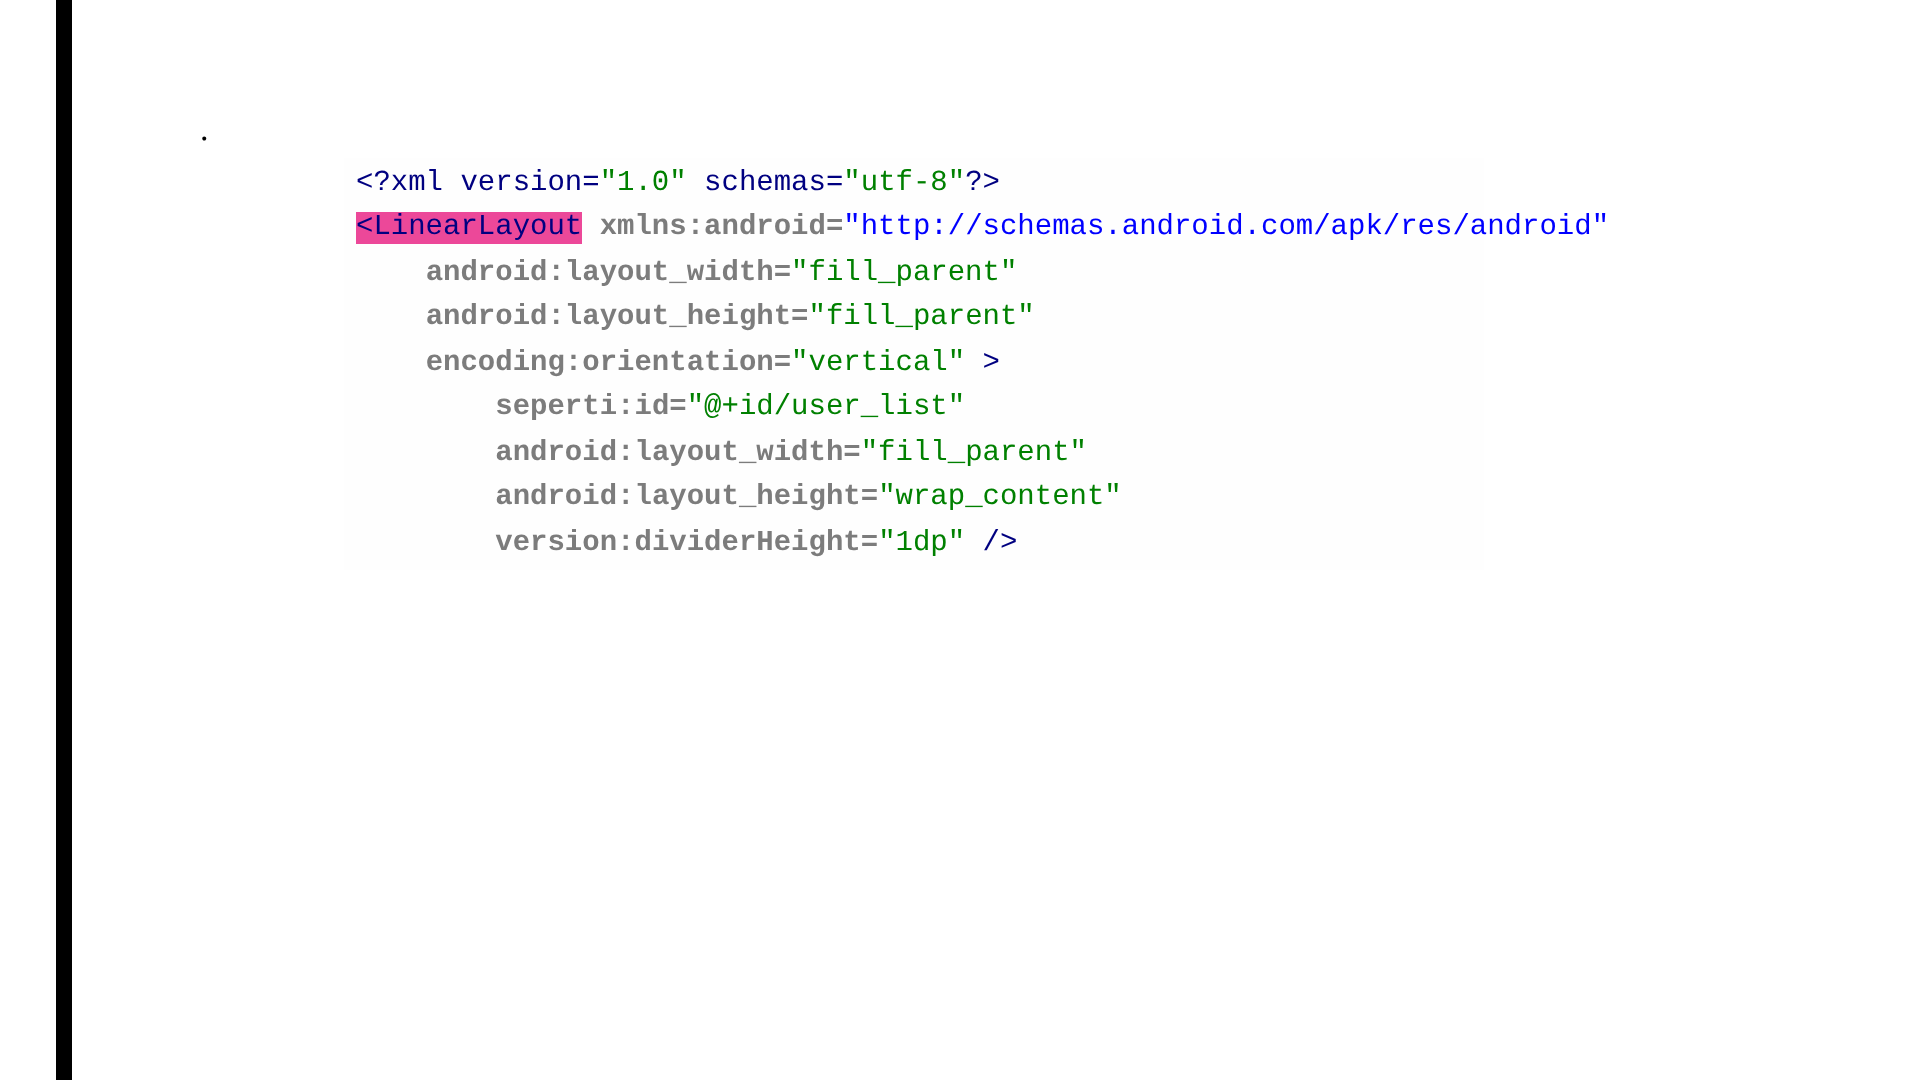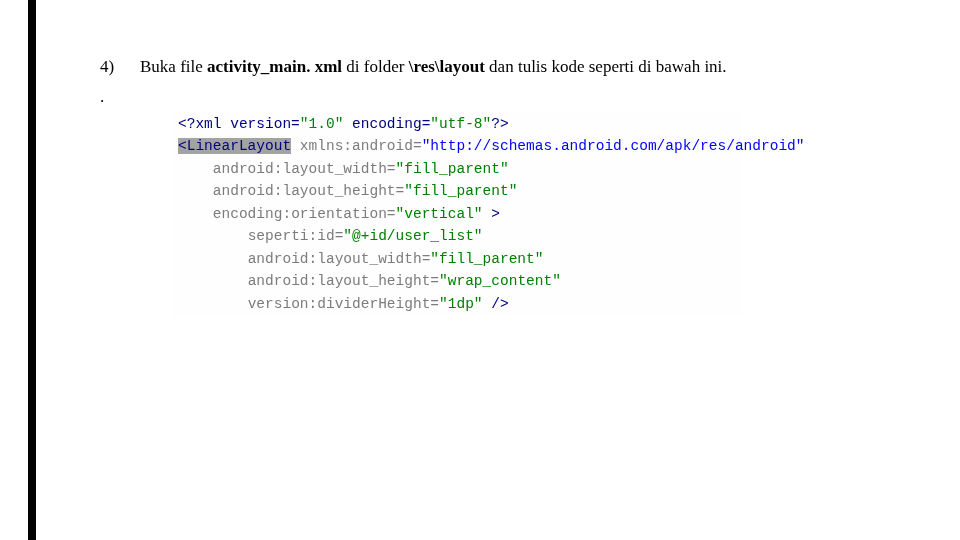--- a/index.html
+++ b/index.html
@@ -53,42 +53,39 @@
     padding: 2px 0;
   }
   .code-line {
     white-space: pre;
     padding-left: 6px;
   }
   .hl-yellow-row {
     background: #fefde0;
   }
   .hl-sel {
-    background: #a3a3a3;
+    background: #ec4899;
   }
   .c-navy   { color: #000080; }
   .c-green  { color: #008000; }
   .c-blue   { color: #0000ff; }
-  .c-attr   { color: #7c7c7c; }
+  .c-attr   { color: #7c7c7c; font-weight: bold; }
 </style>
 </head>
 <body>
 
 <div class="side-bar"></div>
 
 <div class="content">
 
-  <div class="instruction">
-    <span class="num">4)</span><span>Buka file </span><span class="bold">activity_main. xml</span><span> di folder </span><span class="bold">\res\layout</span><span> dan tulis kode seperti di bawah ini.</span>
-  </div>
 
   <div class="dot-row">.</div>
 
   <div class="code-block">
-    <div class="code-line"><span class="c-navy">&lt;?xml version=</span><span class="c-green">"1.0"</span><span class="c-navy"> encoding=</span><span class="c-green">"utf-8"</span><span class="c-navy">?&gt;</span></div>
+    <div class="code-line"><span class="c-navy">&lt;?xml version=</span><span class="c-green">"1.0"</span><span class="c-navy"> schemas=</span><span class="c-green">"utf-8"</span><span class="c-navy">?&gt;</span></div>
     <div class="code-line"><span class="c-navy hl-sel">&lt;LinearLayout</span><span class="c-attr"> xmlns:android=</span><span class="c-blue">"http://schemas.android.com/apk/res/android"</span></div>
     <div class="code-line">    <span class="c-attr">android:layout_width=</span><span class="c-green">"fill_parent"</span></div>
     <div class="code-line">    <span class="c-attr">android:layout_height=</span><span class="c-green">"fill_parent"</span></div>
     <div class="code-line">    <span class="c-attr">encoding:orientation=</span><span class="c-green">"vertical"</span><span class="c-navy"> &gt;</span></div>
     <div class="code-line">        <span class="c-attr">seperti:id=</span><span class="c-green">"@+id/user_list"</span></div>
     <div class="code-line">        <span class="c-attr">android:layout_width=</span><span class="c-green">"fill_parent"</span></div>
     <div class="code-line">        <span class="c-attr">android:layout_height=</span><span class="c-green">"wrap_content"</span></div>
     <div class="code-line">        <span class="c-attr">version:dividerHeight=</span><span class="c-green">"1dp"</span><span class="c-navy"> /&gt;</span></div>
   </div>
 

